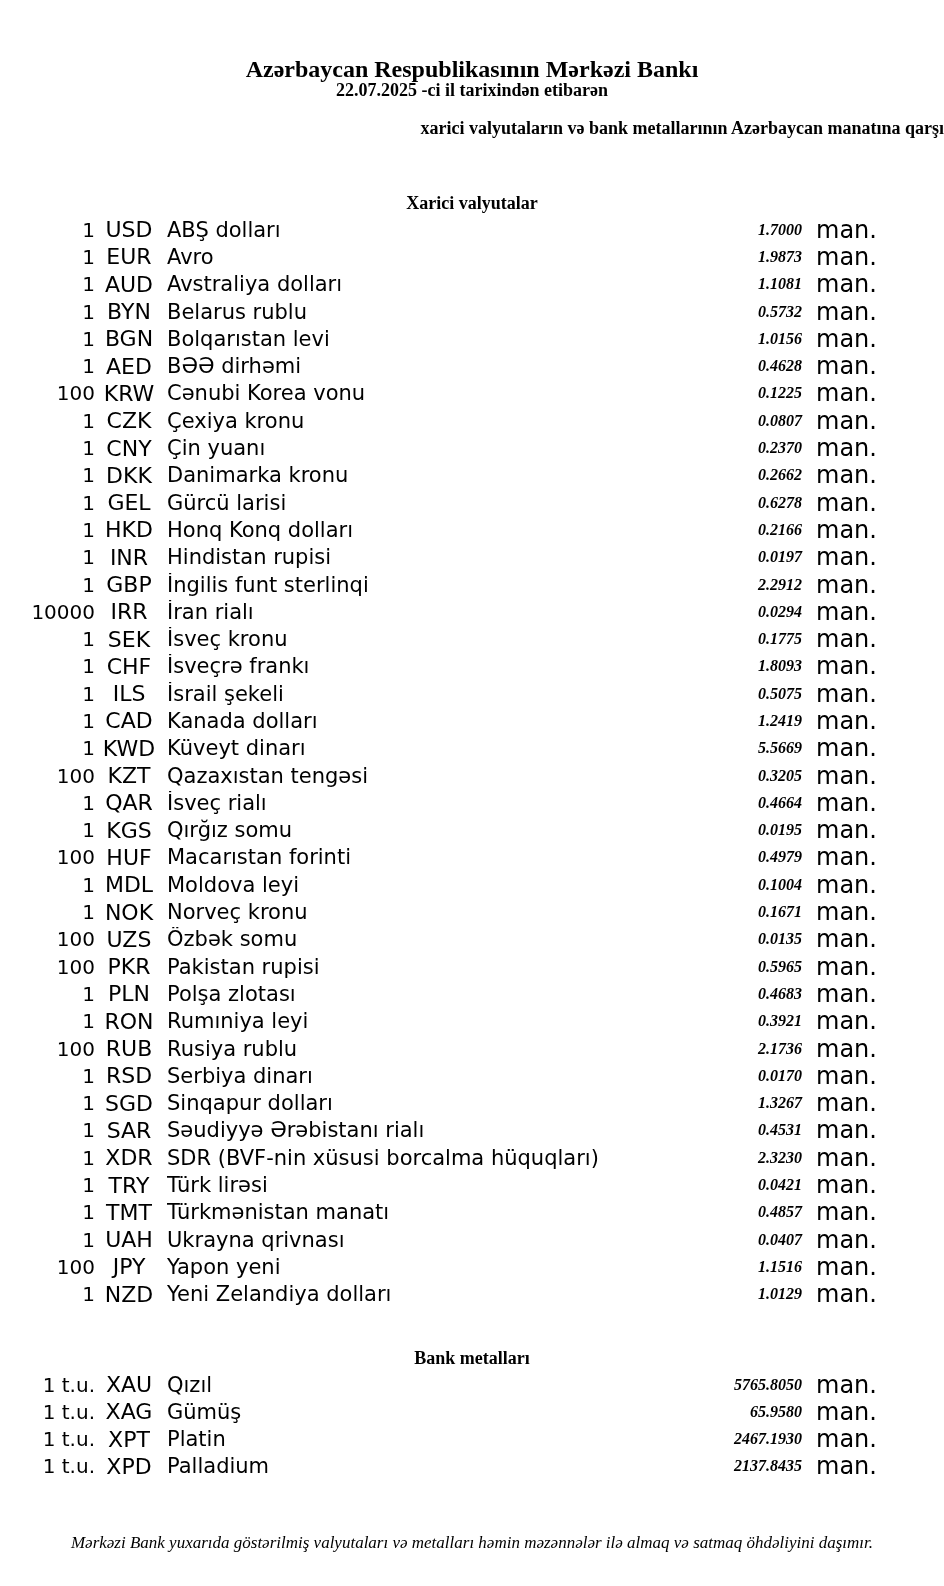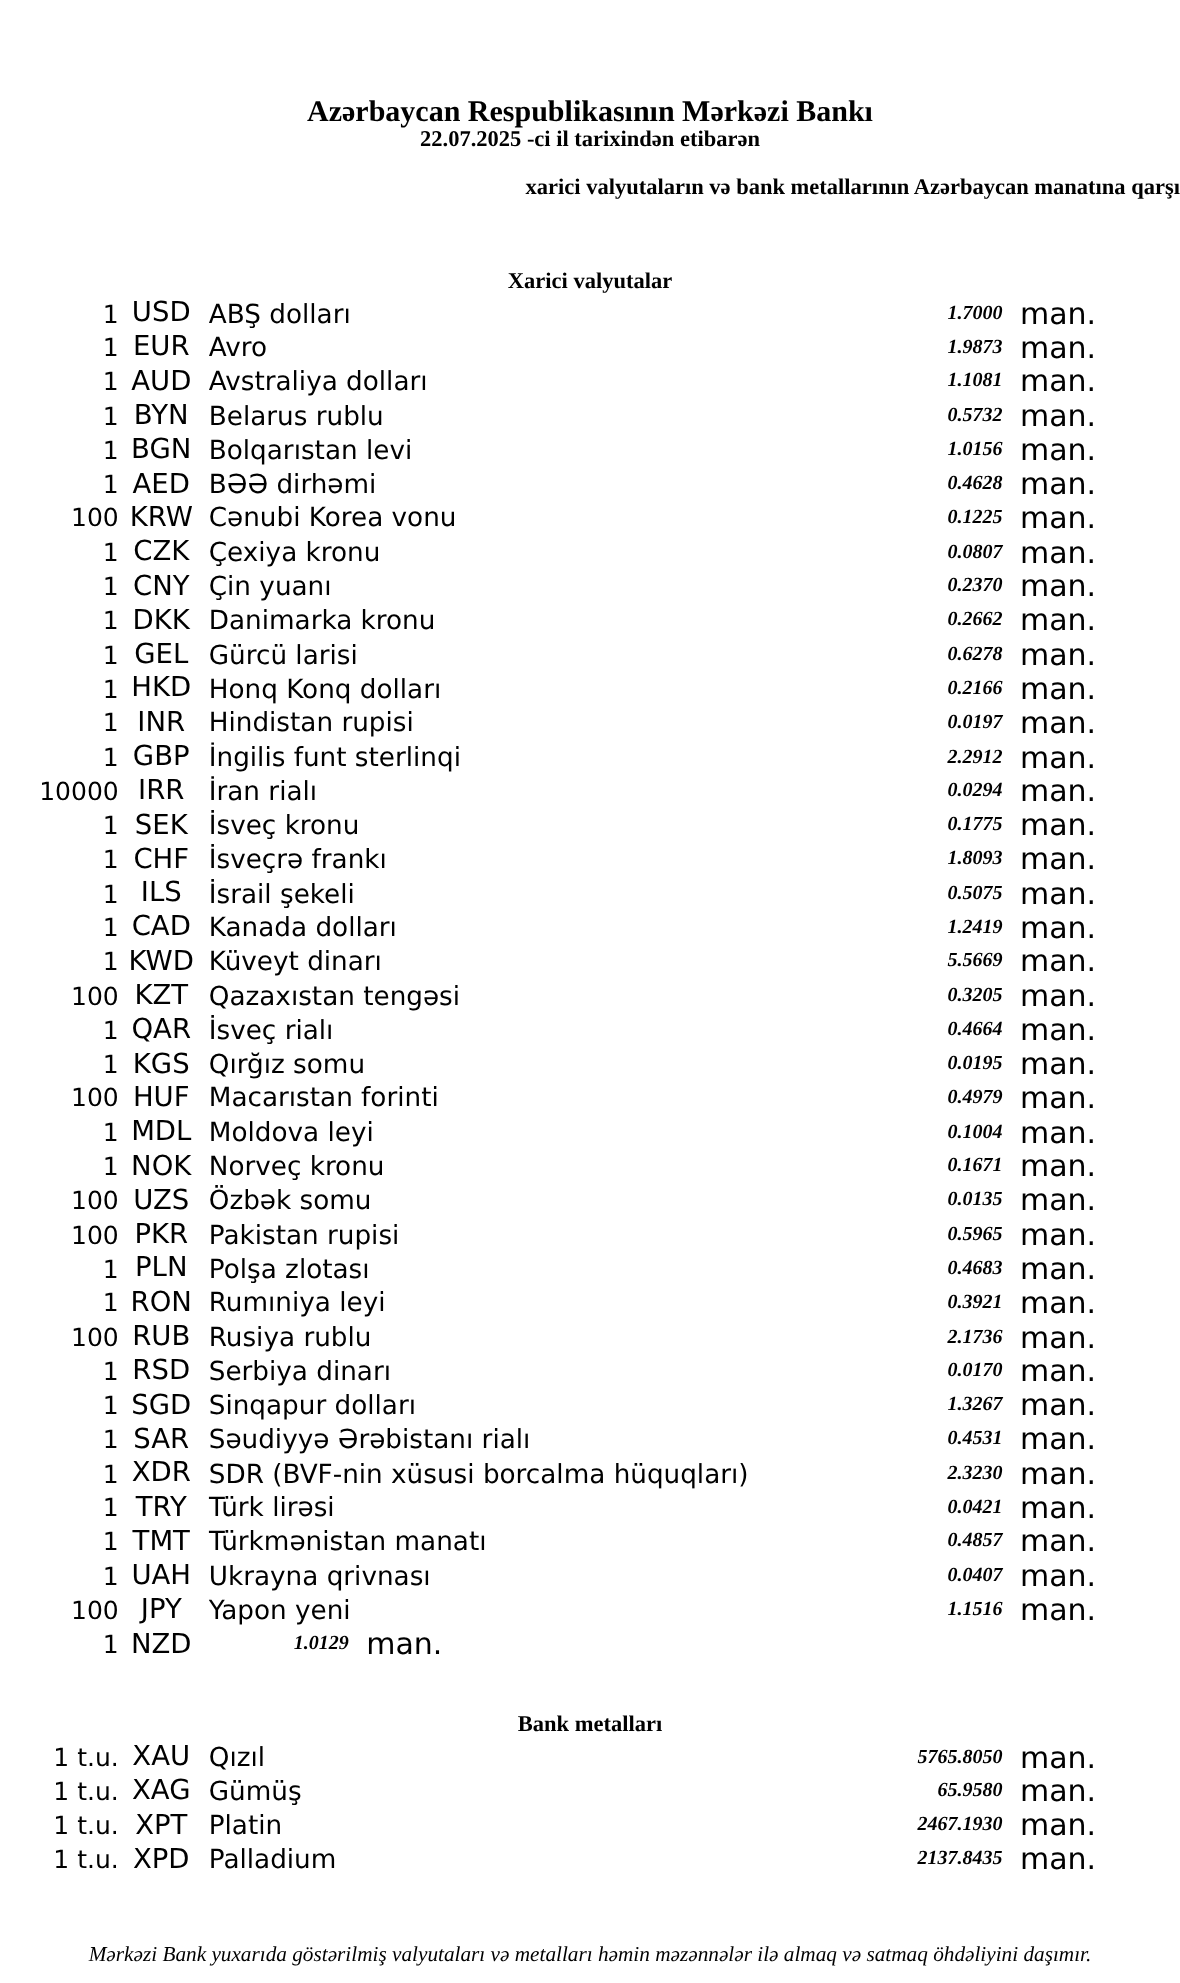--- a/index.html
+++ b/index.html
@@ -8,21 +8,21 @@
     width: 944px;
     height: 1586px;
     background: #ffffff;
     color: #000000;
     font-family: "DejaVu Sans", "Liberation Sans", sans-serif;
     overflow: hidden;
     display: flow-root;
   }
 
   .title {
-    padding-top: 78px;
+    padding-top: 57px;
     text-align: center;
     font-family: "Liberation Serif", "DejaVu Serif", serif;
     font-weight: bold;
     font-size: 24px;
     line-height: 1;
   }
   .date-line {
     margin-top: 0;
     text-align: center;
     font-family: "Liberation Serif", "DejaVu Serif", serif;
@@ -418,20 +418,21 @@
         <span class="qty">100</span>
         <span class="code">JPY</span>
         <span class="name">Yapon yeni</span>
         <span class="rate">1.1516</span>
         <span class="man">man.</span>
       </div>
 
       <div class="row">
         <span class="qty">1</span>
         <span class="code">NZD</span>
+        <span class="name">Yeni Zelandiya dolları</span>
         <span class="rate">1.0129</span>
         <span class="man">man.</span>
       </div>
     </div>
 
   <div class="section-title metals">Bank metalları</div>
 
   <div class="rates-table">
 
       <div class="row">

